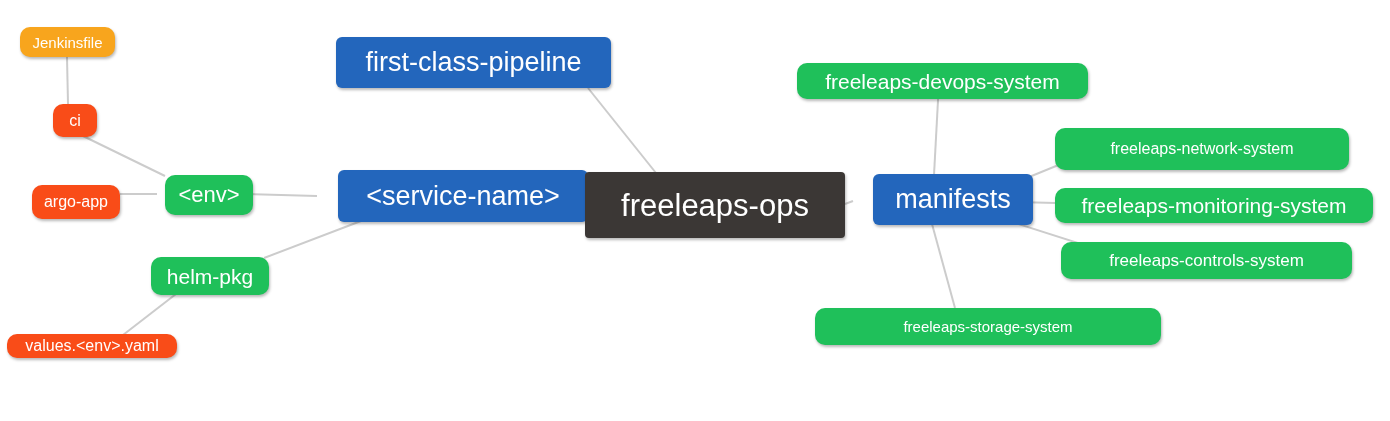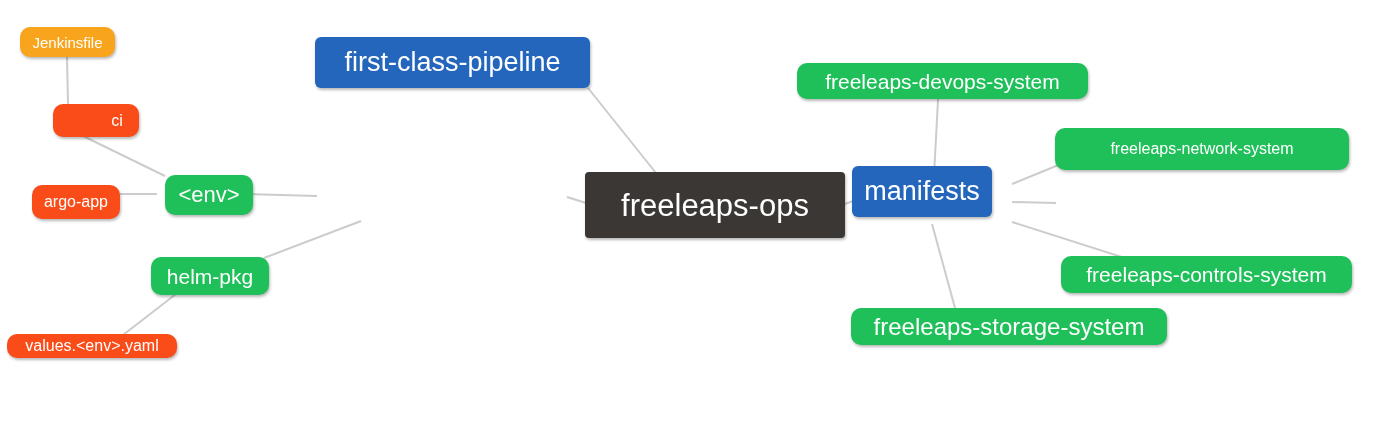--- a/index.html
+++ b/index.html
@@ -26,21 +26,21 @@
     position:absolute;z-index:1;
     display:flex;align-items:center;justify-content:center;
     color:var(--text-white);
     border-radius:10px;
     box-shadow:1px 2px 3px rgba(0,0,0,0.28);
     white-space:nowrap;
     cursor:default;
     line-height:1;
   }
   .node.dark{background:var(--root-bg);border-radius:4px;}
-  .node.blue{background:var(--branch-blue);border-radius:6px;}
+  .node.blue{background:var(--branch-blue);border-radius:6px;margin-left:21px;}
   .node.green{background:var(--leaf-green);}
   .node.orange{background:var(--leaf-orange);}
   .node.red{background:var(--leaf-red);}
 </style>
 </head>
 <body>
 
 <div class="canvas">
 
   <svg class="edges" width="1390" height="421">
@@ -55,39 +55,41 @@
     <line x1="845" y1="204" x2="853" y2="201"></line>
     <line x1="940" y1="63" x2="934" y2="175"></line>
     <line x1="1012" y1="184" x2="1100" y2="148"></line>
     <line x1="1012" y1="202" x2="1056" y2="203"></line>
     <line x1="1012" y1="222" x2="1128" y2="259"></line>
     <line x1="932" y1="224" x2="955" y2="308"></line>
   </svg>
 
   <div class="node orange" style="left:20px;top:27px;width:95px;height:30px;font-size:15px;">Jenkinsfile</div>
 
-  <div class="node red" style="left:53px;top:104px;width:44px;height:33px;font-size:16px;padding-left:42px;">ci</div>
+  <div class="node red" style="left:53px;top:104px;width:44px;height:33px;font-size:16px;">ci</div>
 
   <div class="node red" style="left:32px;top:177px;width:88px;height:34px;font-size:16px;margin-top:8px;">argo-app</div>
 
   <div class="node green" style="left:165px;top:175px;width:88px;height:40px;font-size:22px;">&lt;env&gt;</div>
 
   <div class="node green" style="left:151px;top:257px;width:118px;height:38px;font-size:21px;">helm-pkg</div>
 
   <div class="node red" style="left:7px;top:334px;width:170px;height:24px;font-size:16px;">values.&lt;env&gt;.yaml</div>
 
   <div class="node blue" style="left:315px;top:37px;width:275px;height:51px;font-size:27px;">first-class-pipeline</div>
 
+  <div class="node blue" style="left:317px;top:170px;width:250px;height:52px;font-size:27px;">&lt;service-name&gt;</div>
 
   <div class="node dark" style="left:585px;top:172px;width:260px;height:66px;font-size:31px;">freeleaps-ops</div>
 
-  <div class="node blue" style="left:852px;top:166px;width:140px;height:51px;font-size:27px;">manifests</div>
+  <div class="node blue" style="left:852px;top:174px;width:160px;height:51px;font-size:27px;">manifests</div>
 
   <div class="node green" style="left:797px;top:28px;width:291px;height:36px;font-size:21px;margin-top:35px;">freeleaps-devops-system</div>
 
   <div class="node green" style="left:1055px;top:128px;width:294px;height:42px;font-size:16px;">freeleaps-network-system</div>
 
+  <div class="node green" style="left:1055px;top:188px;width:318px;height:35px;font-size:21px;">freeleaps-monitoring-system</div>
 
-  <div class="node green" style="left:1061px;top:256px;width:291px;height:37px;font-size:21px;">freeleaps-controls-system</div>
+  <div class="node green" style="left:1061px;top:242px;width:291px;height:37px;font-size:17px;">freeleaps-controls-system</div>
 
-  <div class="node green" style="left:815px;top:308px;width:316px;height:37px;font-size:24px;margin-left:36px;">freeleaps-storage-system</div>
+  <div class="node green" style="left:815px;top:308px;width:346px;height:37px;font-size:15px;">freeleaps-storage-system</div>
 
 </div>
 
 </body></html>

